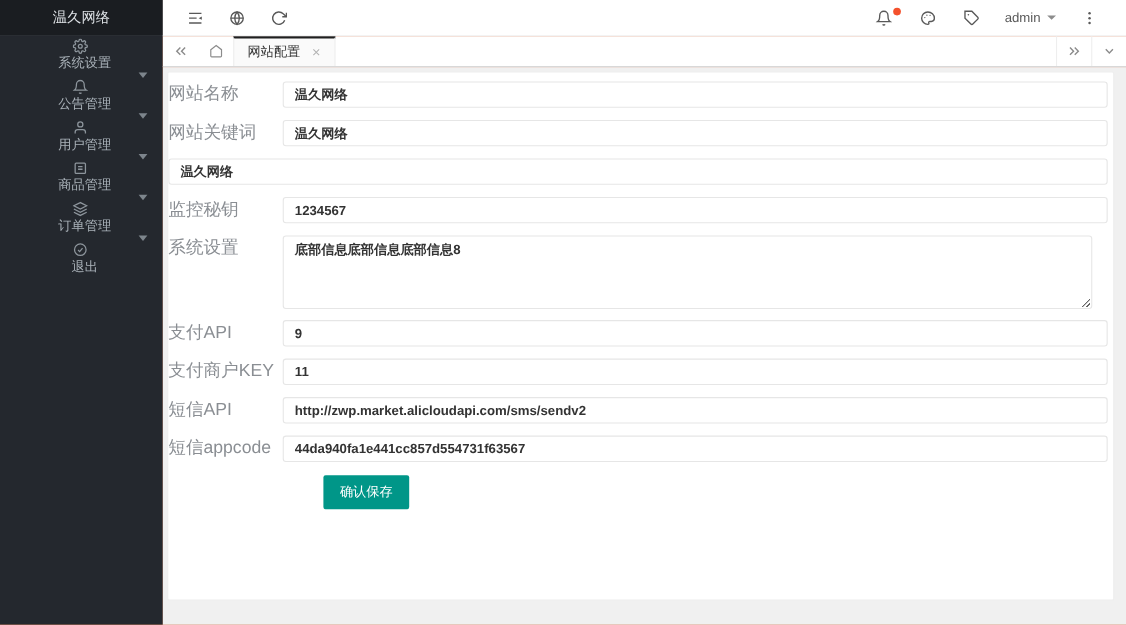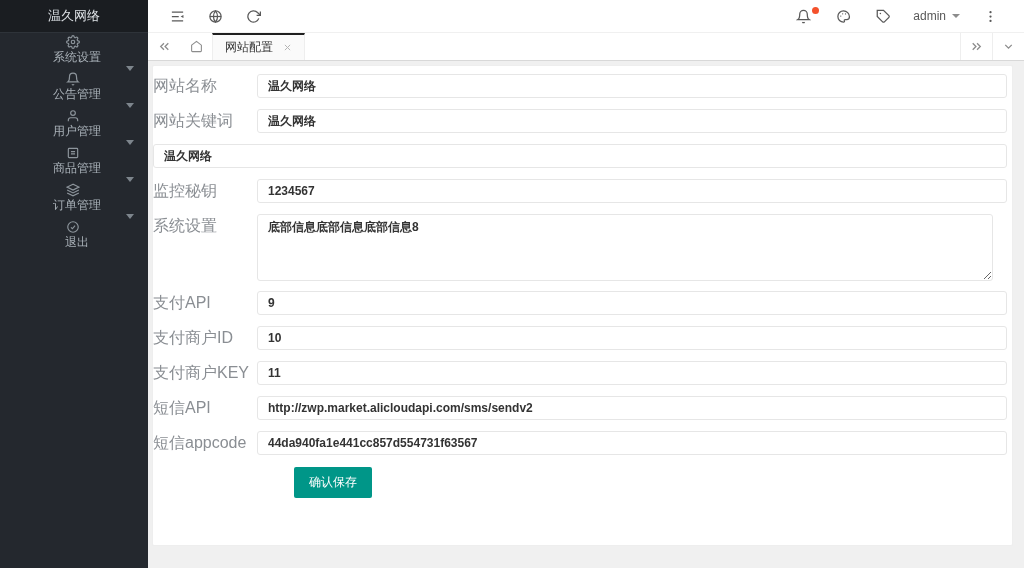--- a/index.html
+++ b/index.html
@@ -267,24 +267,20 @@
           <div class="form-row" style="margin-bottom:10px;">
             <label class="form-label">系统设置</label>
             <textarea class="form-textarea" style="">底部信息底部信息底部信息8</textarea>
           </div>
 
           <div class="form-row">
             <label class="form-label">支付API</label>
             <input class="form-input" value="9" style="">
           </div>
 
-          <div class="form-row">
-            <label class="form-label">支付商户ID</label>
-            <input class="form-input" value="10" style="">
-          </div>
 
           <div class="form-row">
             <label class="form-label">支付商户KEY</label>
             <input class="form-input" value="11" style="">
           </div>
 
           <div class="form-row">
             <label class="form-label">短信API</label>
             <input class="form-input" value="http://zwp.market.alicloudapi.com/sms/sendv2" style="">
           </div>

